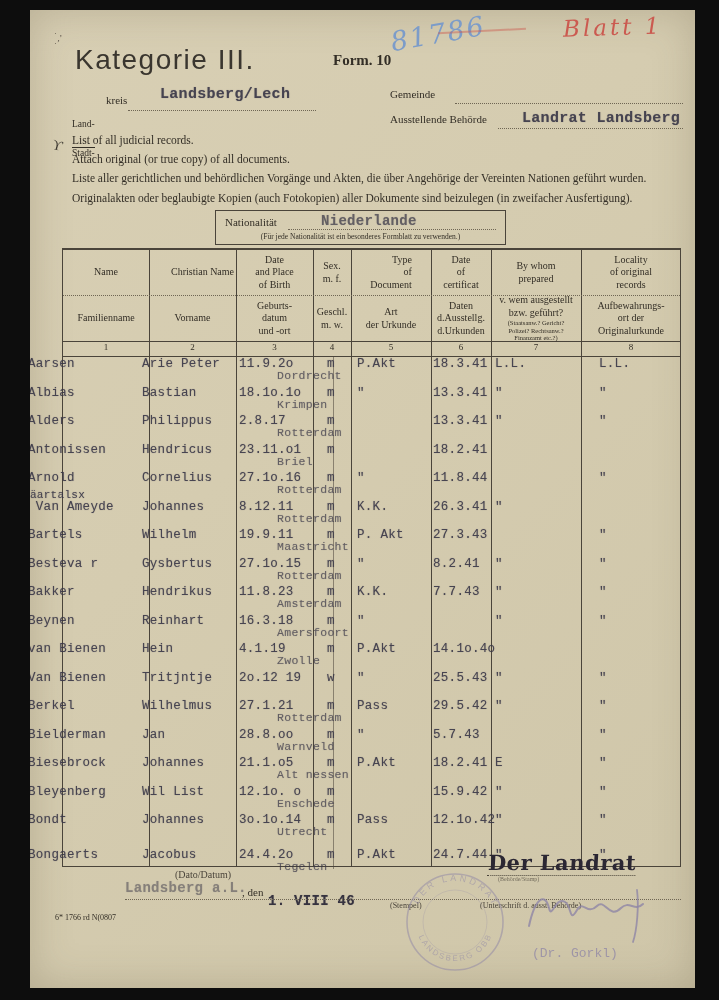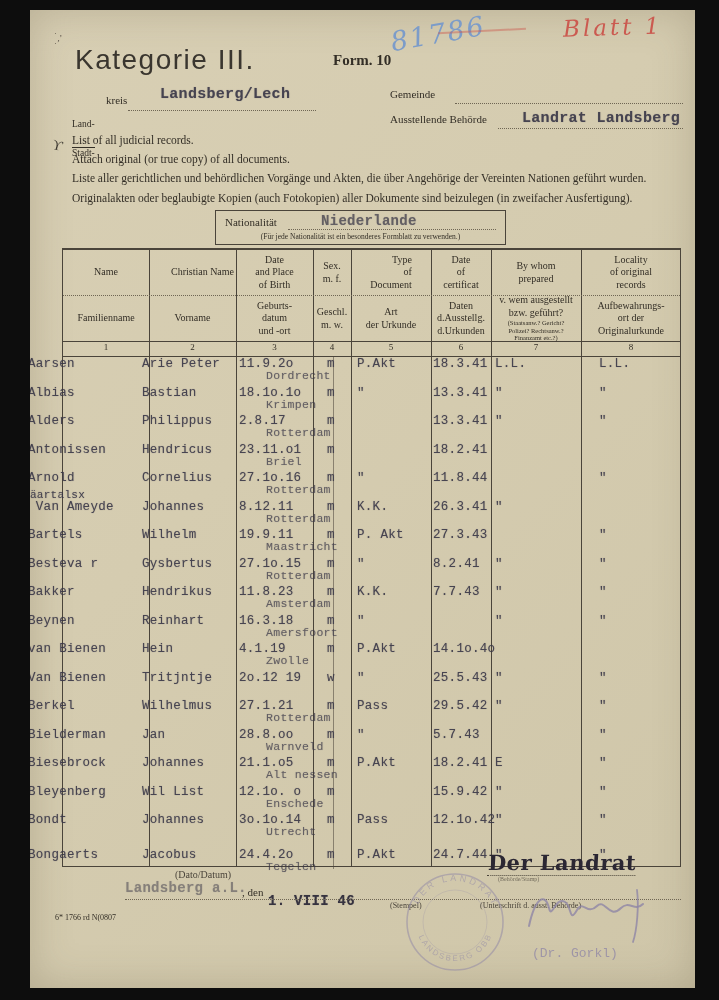--- a/index.html
+++ b/index.html
@@ -30,21 +30,21 @@
   .hnote{font-size:6.5px;line-height:1.15;white-space:pre-line;}
   .hnum{position:absolute;top:92px;height:14px;text-align:center;font-size:9px;color:#332e26;
         font-family:"Liberation Serif",serif;}
   .tbody{position:absolute;left:0;top:106px;width:619px;height:513px;}
   .row{position:absolute;left:0;width:619px;height:28.5px;}
   .c{position:absolute;top:1px;font-size:12.5px;white-space:pre;}
   .c.name{left:-35px;width:118px;}
   .c.struck{left:-40px;top:-10px;font-size:11px;}
   .c.first{left:79px;width:95px;}
   .c.bdate{left:176px;width:75px;}
-  .c.bplace{left:183px;top:13px;width:80px;font-size:11.5px;opacity:.8;padding-left:20px;}
+  .c.bplace{left:194px;top:13px;width:80px;font-size:11.5px;opacity:.8;padding-left:20px;}
   .c.sex{left:250px;width:36px;text-align:center;}
   .c.doc{left:294px;width:72px;}
   .c.cdate{left:370px;width:58px;}
   .c.whom{left:432px;width:84px;}
   .c.loc{left:536px;width:80px;}
   .lbl-s{font-size:8px;color:#4a443a;}
   .fraktur{font-family:"DejaVu Serif",serif;font-weight:bold;color:#2b2733;
            letter-spacing:.5px;transform:skewX(-3deg);}
 </style>
 </head>

